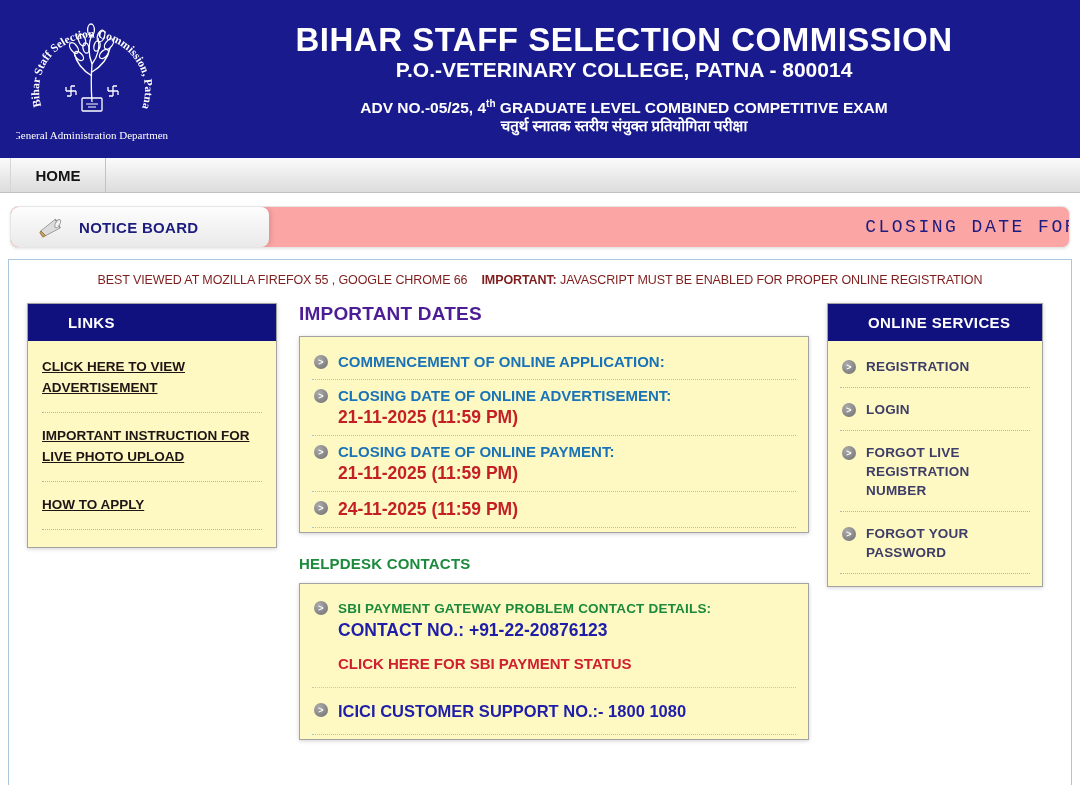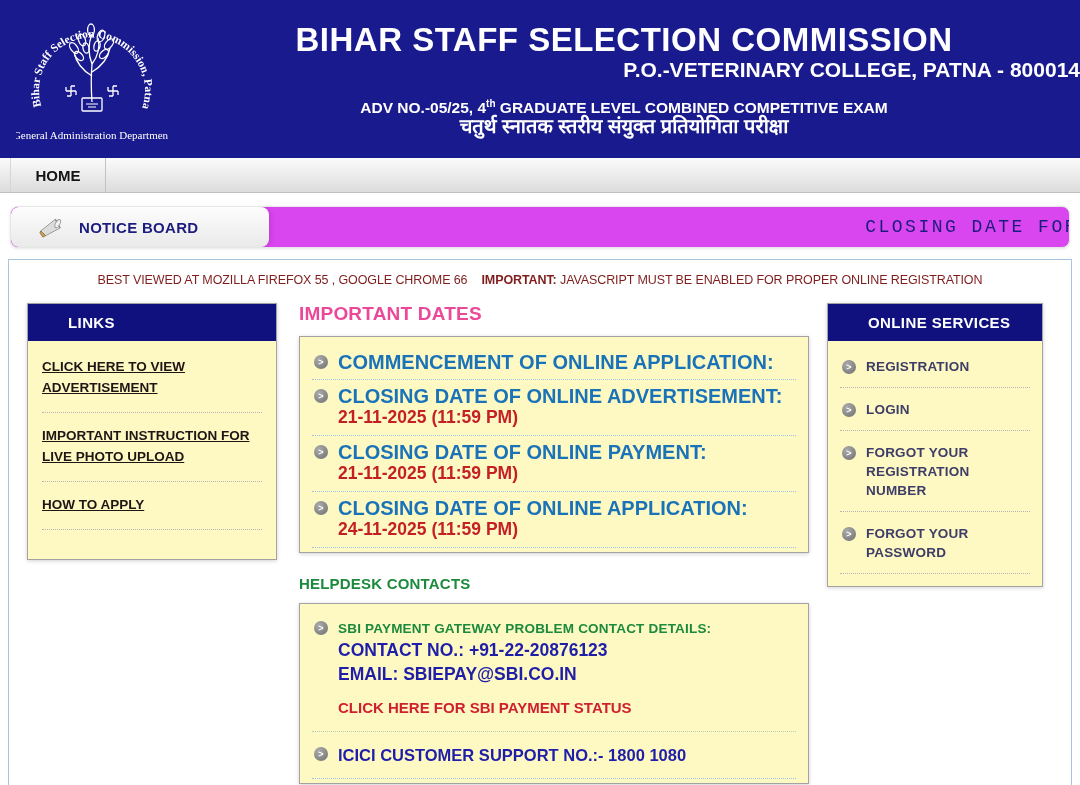--- a/index.html
+++ b/index.html
@@ -4,35 +4,35 @@
 <style>
   * { margin:0; padding:0; box-sizing:border-box; }
   html,body { width:1080px; height:785px; overflow:hidden; background:#fff;
     font-family:"Liberation Sans", sans-serif; }
 
   
   .site-header { height:155px; background:#1a1a8f; display:flex; align-items:center; }
   .logo-wrap { width:152px; flex:none; margin-left:16px; }
   .header-text { flex:1; text-align:center; color:#fff; padding-bottom:4px; }
   .h-title { font-size:33px; font-weight:bold; letter-spacing:.5px; line-height:36px; margin-top:6px; }
-  .h-sub   { font-size:21px; font-weight:bold; line-height:24px;text-align:right; }
+  .h-sub   { font-size:21px; font-weight:bold; line-height:24px; }
   .h-adv   { font-size:15.5px; font-weight:bold; margin-top:13px; line-height:18px; }
   .h-adv sup { font-size:10px; }
-  .h-hindi { font-size:20px; font-weight:bold; line-height:18px; }
+  .h-hindi { font-size:15px; font-weight:bold; line-height:18px; }
 
   
   .navbar { height:38px; border-top:3px solid #1a1a8f;
     background:linear-gradient(#fbfbfb,#dcdcdc);
     border-bottom:1px solid #c0c0c0; display:flex; padding-left:10px; }
   .nav-home { width:96px; height:100%; display:flex; align-items:center; justify-content:center;
     font-weight:bold; font-size:15px; color:#141414;
     border-left:1px solid #d5d5d5; border-right:1px solid #c2c2c2; cursor:pointer; }
 
   
-  .notice-row { margin:13px 10px 0; height:42px; background:#d946ef;
+  .notice-row { margin:13px 10px 0; height:42px; background:#fca5a5;
     border:1px solid #e6e6e6; border-radius:8px; box-shadow:0 1px 3px rgba(0,0,0,.10);
     display:flex; position:relative; overflow:hidden; }
   .notice-tab { width:258px; flex:none; border-radius:8px;
     background:linear-gradient(#fdfdfd,#e9e9e9);
     box-shadow:2px 0 5px rgba(0,0,0,.13); display:flex; align-items:center;
     padding-left:26px; gap:15px; z-index:2; }
   .notice-label { font-size:15px; font-weight:bold; color:#1c1c7e; letter-spacing:.3px; }
   .marquee { flex:1; position:relative; overflow:hidden; }
   .marquee-text { position:absolute; right:-9px; top:50%; transform:translateY(-50%);
     font-family:"Liberation Mono", monospace; font-size:18px; font-weight:500;
@@ -47,37 +47,37 @@
   .columns { display:flex; padding:16px 10px 0; align-items:flex-start; }
   .col-left { width:250px; flex:none; margin-left:8px; }
   .col-center { width:510px; flex:none; margin-left:22px; margin-right:18px; }
   .col-right { width:216px; flex:none; }
 
   .panel { background:#fef9c3; border:1px solid #a3a3a3; box-shadow:0 1px 4px rgba(0,0,0,.18); }
   .panel-header { background:#10107f; color:#fff; font-weight:bold; font-size:15px;
     padding:10px 6px 10px 40px; letter-spacing:.4px; }
 
   
-  .links-list { padding:16px 14px 16px; }
+  .links-list { padding:16px 14px 4px; }
   .link-item { display:block; font-size:13.5px; font-weight:bold; color:#1f1515;
     text-decoration:underline; line-height:1.55; padding-bottom:13px; margin-bottom:13px;
     border-bottom:1px dotted #b5b5b5; cursor:pointer; }
 
   
   .bullet { width:14px; height:14px; border-radius:50%;
     background:radial-gradient(circle at 35% 30%, #ababab, #6e6e6e);
     color:#fff; font-size:9px; font-weight:bold; line-height:1;
     display:flex; align-items:center; justify-content:center;
     margin:3px 10px 0 2px; flex:none; }
 
   
-  .section-title { font-size:19px; font-weight:bold; color:#ec4899; margin:0 0 11px; letter-spacing:.2px; }
+  .section-title { font-size:19px; font-weight:bold; color:#4c1d95; margin:0 0 11px; letter-spacing:.2px; }
   .dates-panel { padding:9px 12px 4px; }
   .date-item { display:flex; padding:6px 0 7px; border-bottom:1px dotted #9cc4e4; cursor:default; }
-  .date-item .lbl { color:#1a73b8; font-size:20px; font-weight:bold; line-height:20px; display:block; }
+  .date-item .lbl { color:#1a73b8; font-size:15px; font-weight:bold; line-height:20px; display:block; }
   .date-item .val { color:#c41f25; font-size:17.5px; font-weight:bold; line-height:22px; display:block; }
 
   
   .helpdesk-title { font-size:15px; font-weight:bold; color:#1c8a3c; margin:22px 0 11px; letter-spacing:.2px; }
   .help-panel { padding:14px 12px 4px; }
   .help-item { display:flex; }
   .hd-green { color:#1c8a3c; font-weight:bold; font-size:13.5px; letter-spacing:.2px; line-height:19px; margin-top:1px; }
   .hd-navy-big { color:#1e1ea8; font-weight:bold; font-size:17.5px; line-height:24px; }
   .hd-red-link { color:#d01f2f; font-weight:bold; font-size:15px; margin-top:13px; display:inline-block; cursor:pointer; }
   .sep1 { border-bottom:1px dotted #b7cdb7; padding-bottom:14px; }
@@ -190,34 +190,32 @@
         <div class="date-item">
           <span class="bullet">&gt;</span>
           <span class="date-texts">
             <span class="lbl">CLOSING DATE OF ONLINE PAYMENT:</span>
             <span class="val">21-11-2025 (11:59 PM)</span>
           </span>
         </div>
         <div class="date-item">
           <span class="bullet">&gt;</span>
           <span class="date-texts">
-            <span class="lbl">CLOSING DATE OF ONLINE APPLICATION:</span>
             <span class="val">24-11-2025 (11:59 PM)</span>
           </span>
         </div>
       </div>
 
       <div class="helpdesk-title">HELPDESK CONTACTS</div>
       <div class="panel help-panel">
         <div class="help-item sep1">
           <span class="bullet">&gt;</span>
           <span>
             <span class="hd-green" style="display:block">SBI PAYMENT GATEWAY PROBLEM CONTACT DETAILS:</span>
             <span class="hd-navy-big" style="display:block">CONTACT NO.: +91-22-20876123</span>
-            <span class="hd-navy-big" style="display:block">EMAIL: SBIEPAY@SBI.CO.IN</span>
             <a class="hd-red-link">CLICK HERE FOR SBI PAYMENT STATUS</a>
           </span>
         </div>
         <div class="help-item help-item2">
           <span class="bullet">&gt;</span>
           <span class="hd-navy-med">ICICI CUSTOMER SUPPORT NO.:- 1800 1080</span>
         </div>
 
       </div>
     </div>
@@ -229,21 +227,21 @@
           <div class="service-item">
             <span class="bullet">&gt;</span>
             <span class="service-label">REGISTRATION</span>
           </div>
           <div class="service-item">
             <span class="bullet">&gt;</span>
             <span class="service-label">LOGIN</span>
           </div>
           <div class="service-item">
             <span class="bullet">&gt;</span>
-            <span class="service-label">FORGOT YOUR REGISTRATION NUMBER</span>
+            <span class="service-label">FORGOT LIVE REGISTRATION NUMBER</span>
           </div>
           <div class="service-item">
             <span class="bullet">&gt;</span>
             <span class="service-label">FORGOT YOUR PASSWORD</span>
           </div>
         </div>
       </div>
     </div>
 
   </div>

